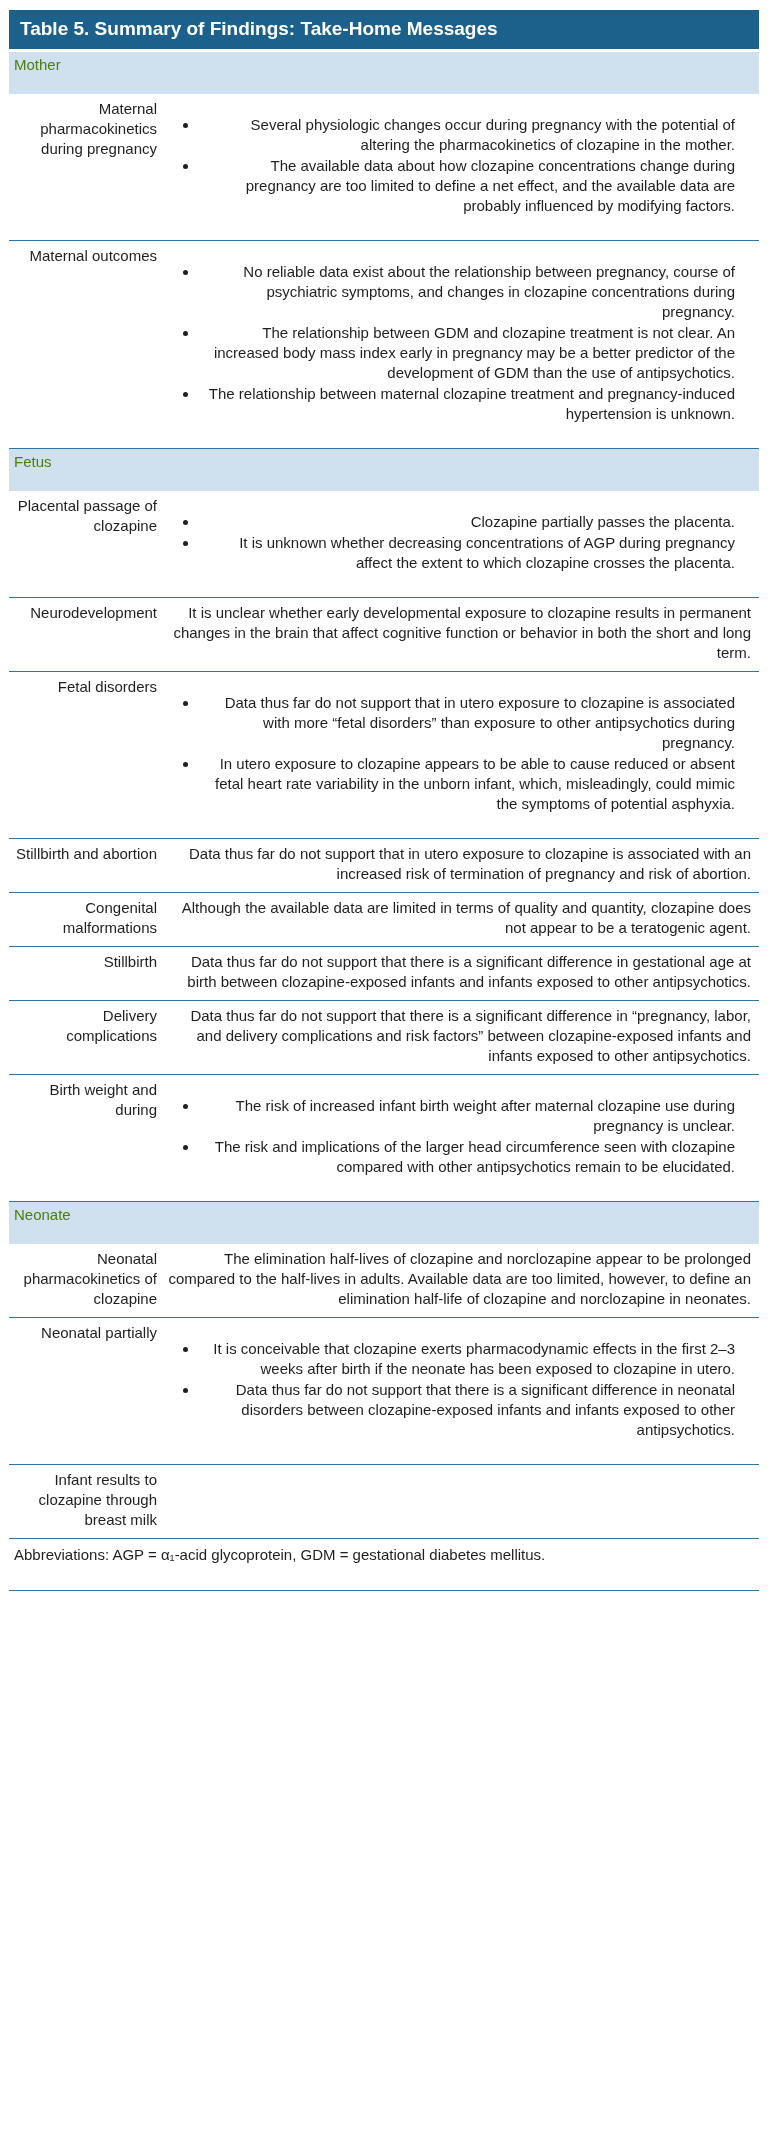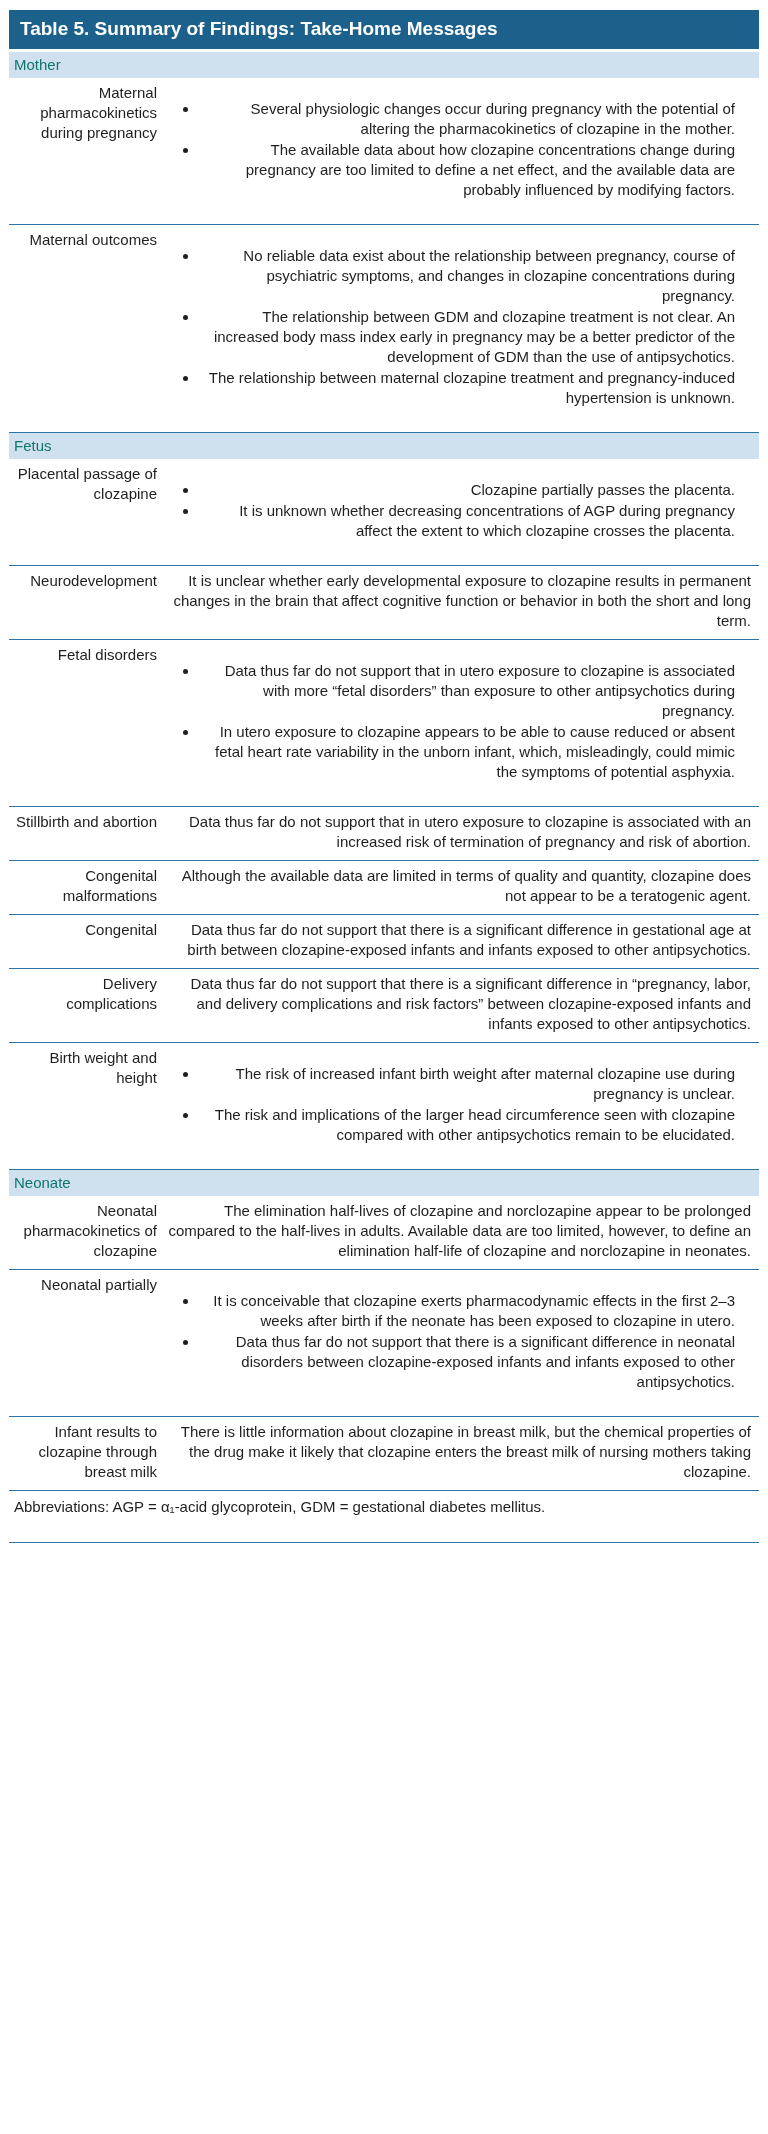--- a/index.html
+++ b/index.html
@@ -26,22 +26,22 @@
     font-weight:700;
     font-size:19px;
     line-height:22px;
     padding:8px 11px 9px 11px;
     margin-bottom:3px;
   }
   .section-bar{
     background:var(--section_bg);
     font-size:15px;
     line-height:19px;
-    padding:3px 7px 4px 5px;
-    color:#0f766e;
+    padding:3px 7px 20px 5px;
+    color:#4d7c0f;
   }
   .row{
     display:flex;
     align-items:flex-start;
     border-bottom:1px solid var(--rule);
     padding:5px 0 8px 0;
     text-align:right;
   }
   .row-label{
     flex:0 0 158px;
@@ -136,31 +136,31 @@
     <div class="row-label">Stillbirth and abortion</div>
     <div class="row-content">Data thus far do not support that in utero exposure to clozapine is associated with an increased risk of termination of pregnancy and risk of abortion.</div>
   </div>
 
   <div class="row">
     <div class="row-label">Congenital malformations</div>
     <div class="row-content">Although the available data are limited in terms of quality and quantity, clozapine does not appear to be a teratogenic agent.</div>
   </div>
 
   <div class="row">
-    <div class="row-label">Congenital</div>
+    <div class="row-label">Stillbirth</div>
     <div class="row-content">Data thus far do not support that there is a significant difference in gestational age at birth between clozapine-exposed infants and infants exposed to other antipsychotics.</div>
   </div>
 
   <div class="row">
     <div class="row-label">Delivery complications</div>
     <div class="row-content">Data thus far do not support that there is a significant difference in “pregnancy, labor, and delivery complications and risk factors” between clozapine-exposed infants and infants exposed to other antipsychotics.</div>
   </div>
 
   <div class="row">
-    <div class="row-label">Birth weight and height</div>
+    <div class="row-label">Birth weight and during</div>
     <div class="row-content">
       <ul class="bullets">
         <li>The risk of increased infant birth weight after maternal clozapine use during pregnancy is unclear.</li>
         <li>The risk and implications of the larger head circumference seen with clozapine compared with other antipsychotics remain to be elucidated.</li>
       </ul>
     </div>
   </div>
 
   <div class="section-bar">Neonate</div>
 
@@ -174,18 +174,17 @@
     <div class="row-content">
       <ul class="bullets">
         <li>It is conceivable that clozapine exerts pharmacodynamic effects in the first 2–3 weeks after birth if the neonate has been exposed to clozapine in utero.</li>
         <li>Data thus far do not support that there is a significant difference in neonatal disorders between clozapine-exposed infants and infants exposed to other antipsychotics.</li>
       </ul>
     </div>
   </div>
 
   <div class="row">
     <div class="row-label">Infant results to clozapine through breast milk</div>
-    <div class="row-content">There is little information about clozapine in breast milk, but the chemical properties of the drug make it likely that clozapine enters the breast milk of nursing mothers taking clozapine.</div>
   </div>
 
   <div class="footnote">Abbreviations: AGP = α₁-acid glycoprotein, GDM = gestational diabetes mellitus.</div>
 
 </div>
 
 </body></html>

